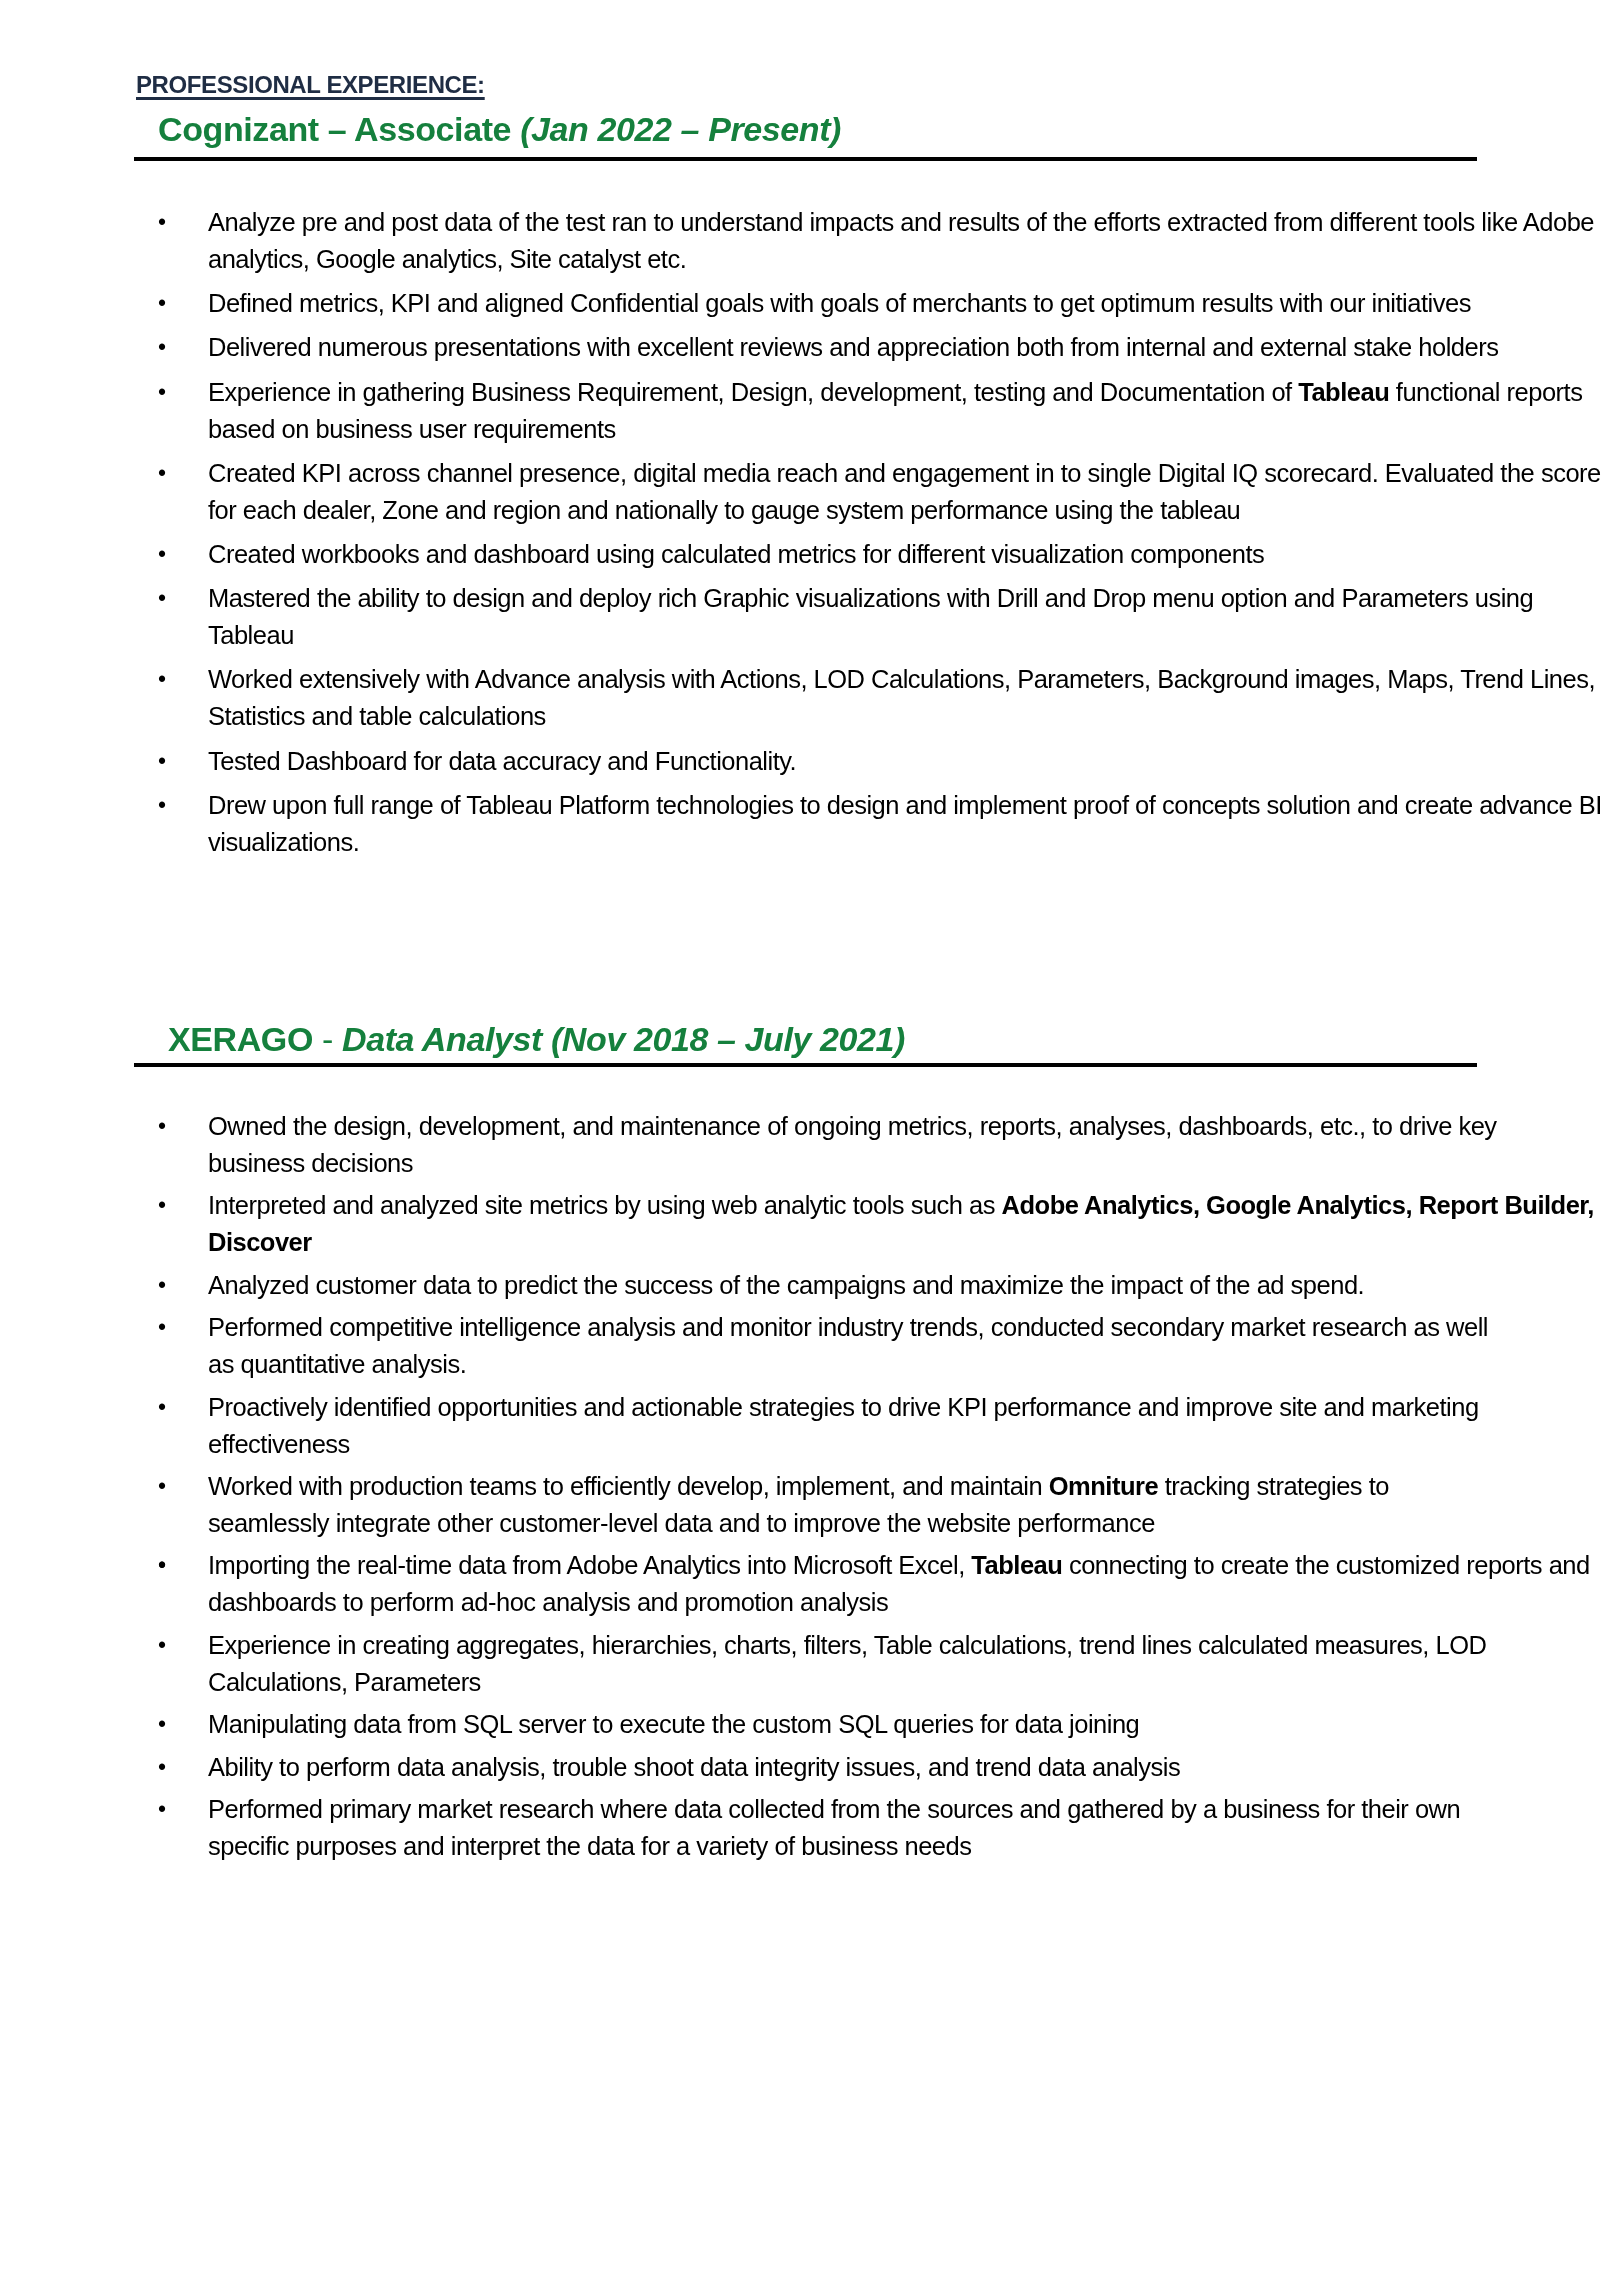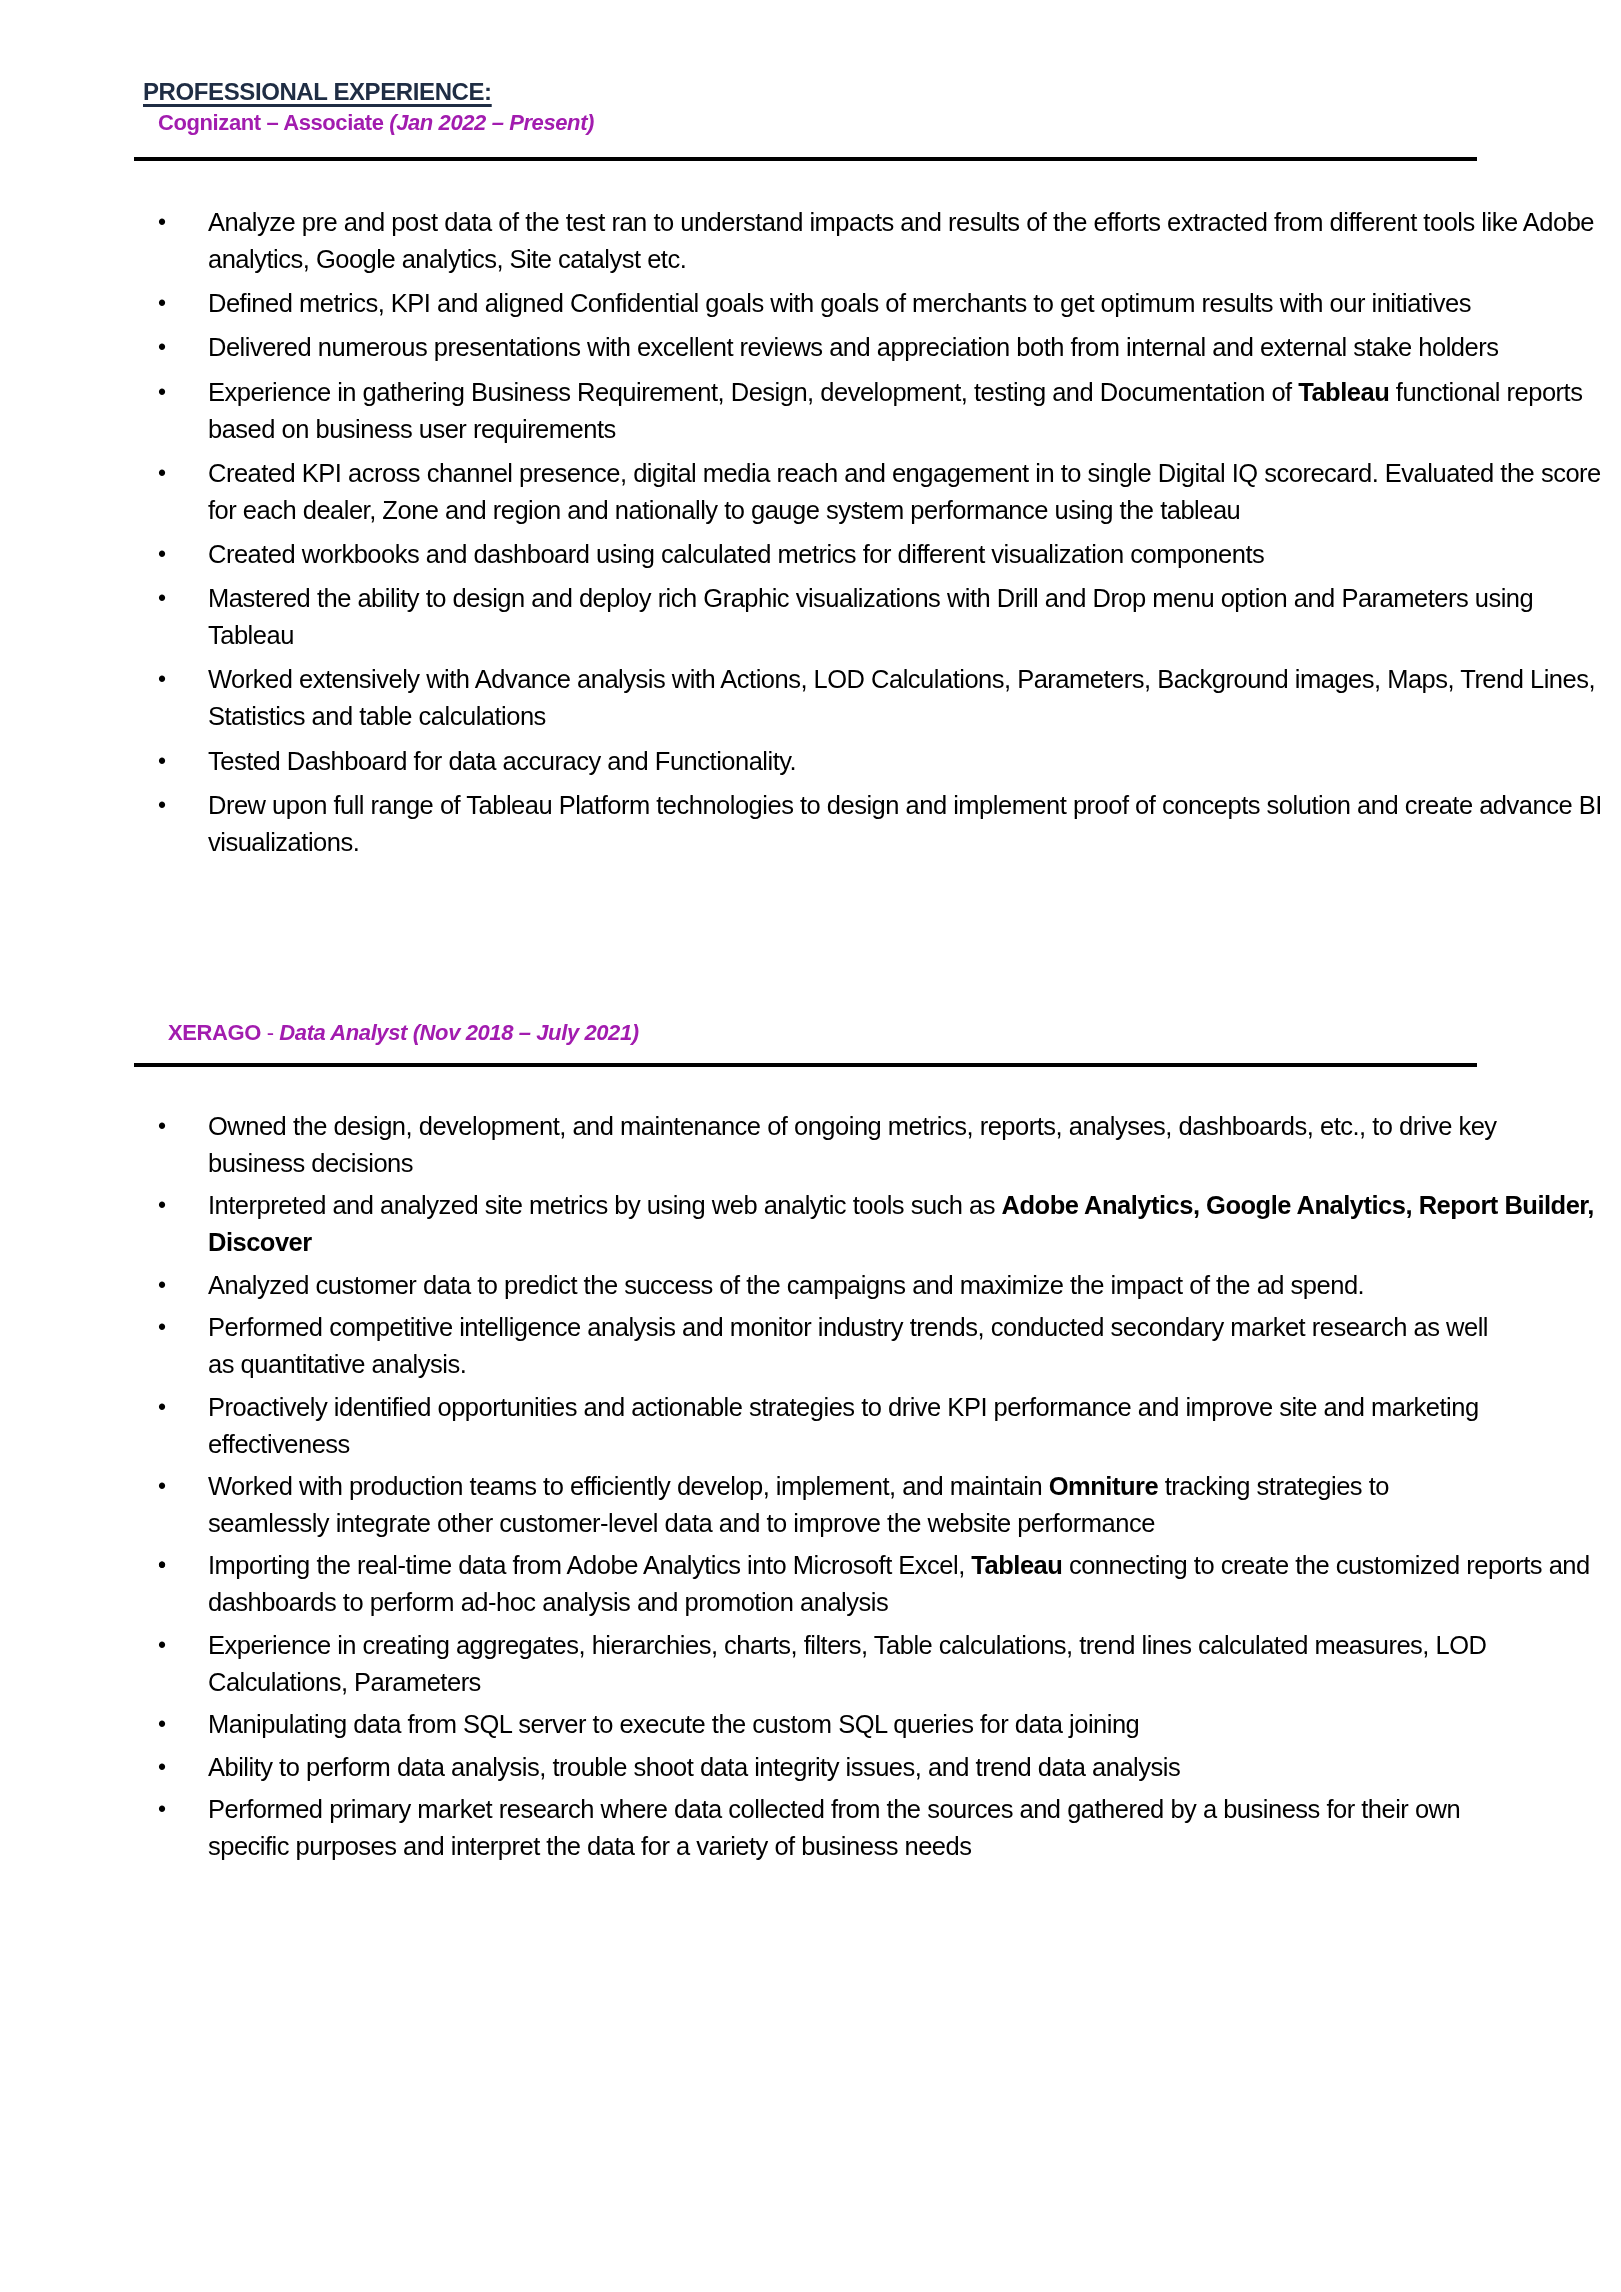--- a/index.html
+++ b/index.html
@@ -25,27 +25,27 @@
       position: absolute;
       left: 135px;
       top: 70px;
       font-size: 24px;
       font-weight: bold;
       color: #1f2d44;
       text-decoration: underline;
       text-decoration-thickness: 2.7px;
       text-underline-offset: 3.6px;
       letter-spacing: -0.4px;
-      margin: 8px;
+      margin: 1px;
     }
     .job-header {
       position: absolute;
-      font-size: 22px;
+      font-size: 34px;
       font-weight: bold;
-      color: #a21caf;
+      color: #15803d;
       letter-spacing: -0.4px;
       white-space: nowrap;
     }
     .job-header .dates { font-style: italic; }
     .job-header .sep { font-weight: normal; }
     .job-header .role-italic { font-style: italic; text-align: center; }
     #job1-header { left: 158px; top: 110px; }
     #job2-header { left: 168px; top: 1020px; }
 
     .rule {

